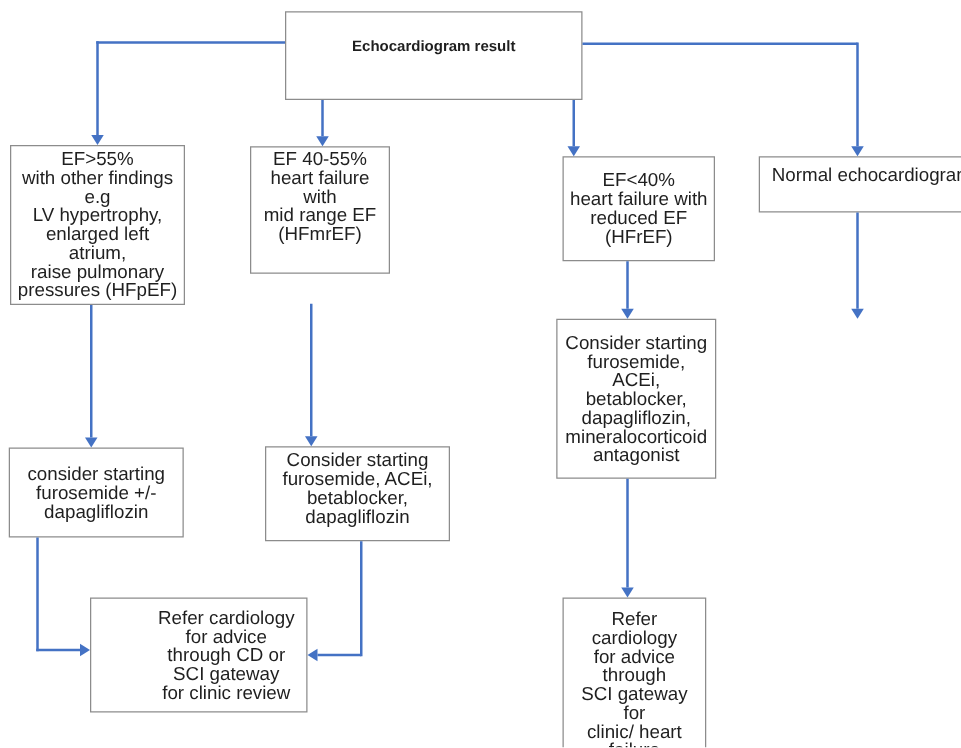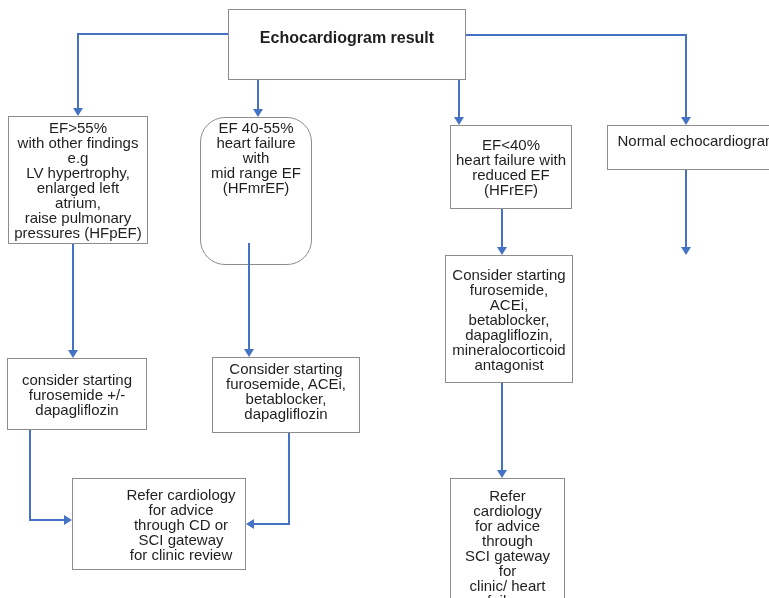--- a/index.html
+++ b/index.html
@@ -20,23 +20,23 @@
     line-height:15px;
     text-align:center;
     white-space:pre-line;
     display:flex;
     align-items:center;
     justify-content:center;
     padding:2px 4px;
   }
   
   #n-root      {left:228px; top:9px;   width:238px; height:71px;
-                font-weight:bold; font-size:16px; align-items:flex-start; padding-top:20px;}
+                font-weight:bold; font-size:12px; align-items:flex-start; padding-top:20px;}
   #n-hfpef     {left:8px;   top:116px; width:140px; height:128px;}
-  #n-hfmref    {left:200px; top:117px; width:112px; height:148px; align-items:flex-start; border-radius:25px;}
+  #n-hfmref    {left:200px; top:117px; width:112px; height:102px; align-items:flex-start; }
   #n-hfref     {left:450px; top:125px; width:122px; height:84px;}
   #n-normal    {left:607px; top:125px; width:181px; height:45px;  align-items:flex-start; padding-top:7px;}
   #n-rx-hfpef  {left:7px;   top:358px; width:140px; height:72px;}
   #n-rx-hfmref {left:212px; top:357px; width:148px; height:76px;  align-items:flex-start; padding-top:3px;}
   #n-rx-hfref  {left:445px; top:255px; width:128px; height:128px;}
   #n-noncard   {left:630px; top:255px; width:129px; height:110px;}
   #n-refer-cl  {left:72px;  top:478px; width:174px; height:92px;padding-left:48px;}
   #n-refer-hf  {left:450px; top:478px; width:115px; height:144px; align-items:flex-start; padding-top:9px;}
 
   

